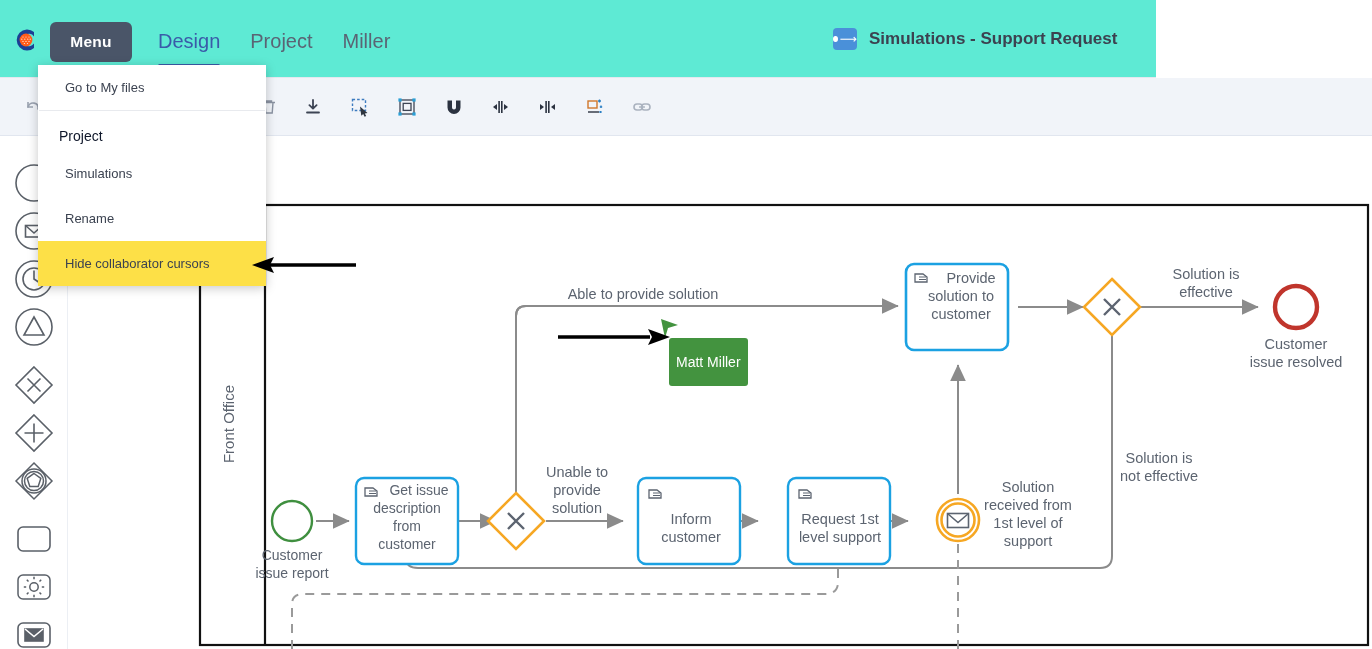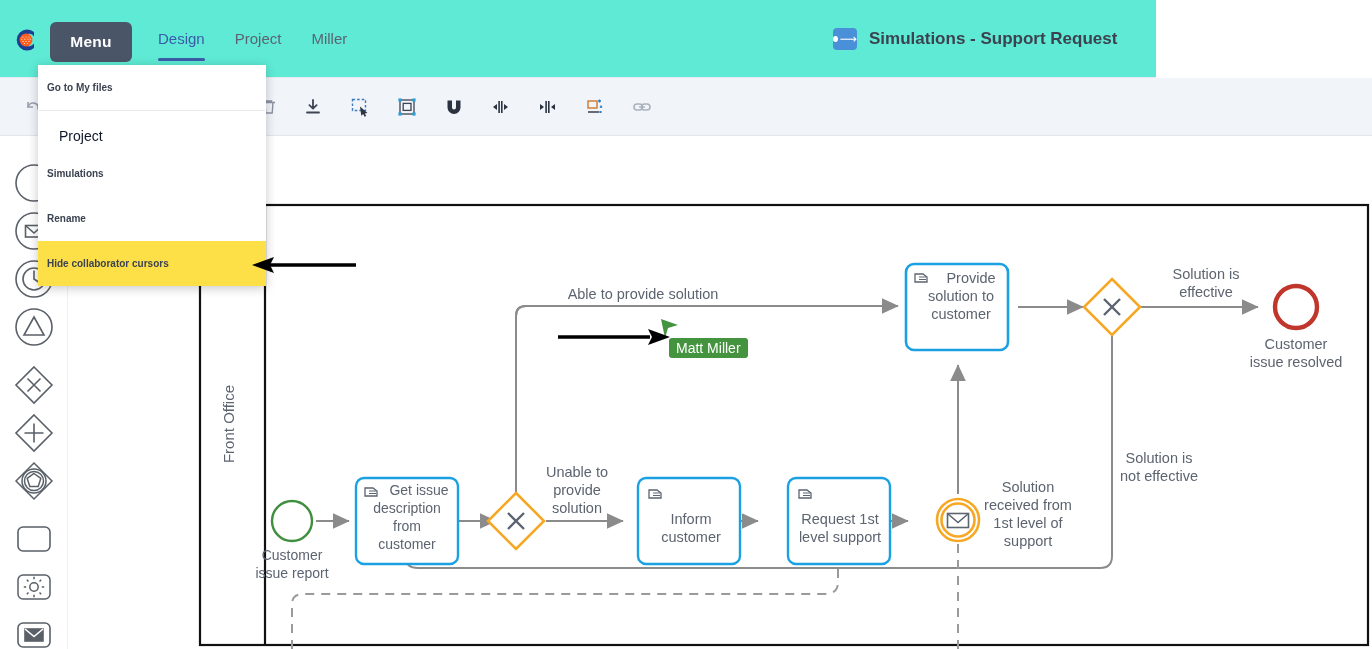--- a/index.html
+++ b/index.html
@@ -24,21 +24,21 @@
     position: absolute; left: 50px; top: 22px;
     width: 82px; height: 40px;
     background: #4a5568; color: #ffffff;
     border-radius: 6px;
     font-size: 15.5px; font-weight: bold;
     display: flex; align-items: center; justify-content: center;
     cursor: pointer; letter-spacing: .2px;
   }
   .tabs { position: absolute; left: 158px; top: 30px; display: flex; gap: 30px; }
   .tab {
-    font-size: 15px; color: #5a6474; cursor: pointer; padding-bottom: 14px;
+    font-size: 20px; color: #5a6474; cursor: pointer; padding-bottom: 14px;
     position: relative; white-space: nowrap;
   }
   .tab.active { color: #3a5ba9; }
   .tab.active::after {
     content: ""; position: absolute; left: 0; right: 0; bottom: 0;
     height: 3px; background: #3b5ca8; border-radius: 2px;
   }
   .doc-title {
     position: absolute; left: 833px; top: 28px;
     display: flex; align-items: center; gap: 12px;
@@ -83,21 +83,21 @@
 
   
   .dropdown {
     position: absolute; left: 38px; top: 65px; width: 228px;
     background: #ffffff;
     box-shadow: 0 2px 10px rgba(0,0,0,.22);
     z-index: 50;
   }
   .dd-item {
     height: 45px; display: flex; align-items: center;
-    padding-left: 9px; font-size: 10px; color: #3b4250; cursor: pointer; font-weight: bold;
+    padding-left: 27px; font-size: 13px; color: #3b4250; cursor: pointer;
   }
   .dd-sep { height: 1px; background: #e8eaee; margin: 0 1px; }
   .dd-gap { height: 10px; }
   .dd-label {
     height: 30px; display: flex; align-items: center;
     padding-left: 21px; font-size: 14px; color: #0f172a;
   }
   .dd-item.highlight { background: #fde047; }
 
   
@@ -448,21 +448,21 @@
       </g>
       <text x="1228" y="213" text-anchor="middle" font-family="Liberation Sans, sans-serif" font-size="14.5" fill="#5c6470">Customer</text>
       <text x="1228" y="231" text-anchor="middle" font-family="Liberation Sans, sans-serif" font-size="14.5" fill="#5c6470">issue resolved</text>
     </svg>
 
     <div style="position:absolute; left:592px; top:182px;">
       <svg width="22" height="24" viewBox="0 0 22 24">
         <path d="M1 1 L18 7 L8 10 L5 20 Z" fill="#43933f"></path>
       </svg>
       <div style="position:absolute; left:9px; top:20px; background:#43933f; color:#ffffff;
-                  font-family:'Liberation Sans',sans-serif; font-size:14px; padding:2px 7px;
+                  font-family:'Liberation Sans',sans-serif; font-size:14px; padding:16px 7px;
                   border-radius:3px; white-space:nowrap;">Matt Miller</div>
     </div>
   </div>
 
   <div class="dropdown">
     <div class="dd-item">
       <span>Go to My files</span>
     </div>
     <div class="dd-sep"></div>
     <div class="dd-gap"></div>

